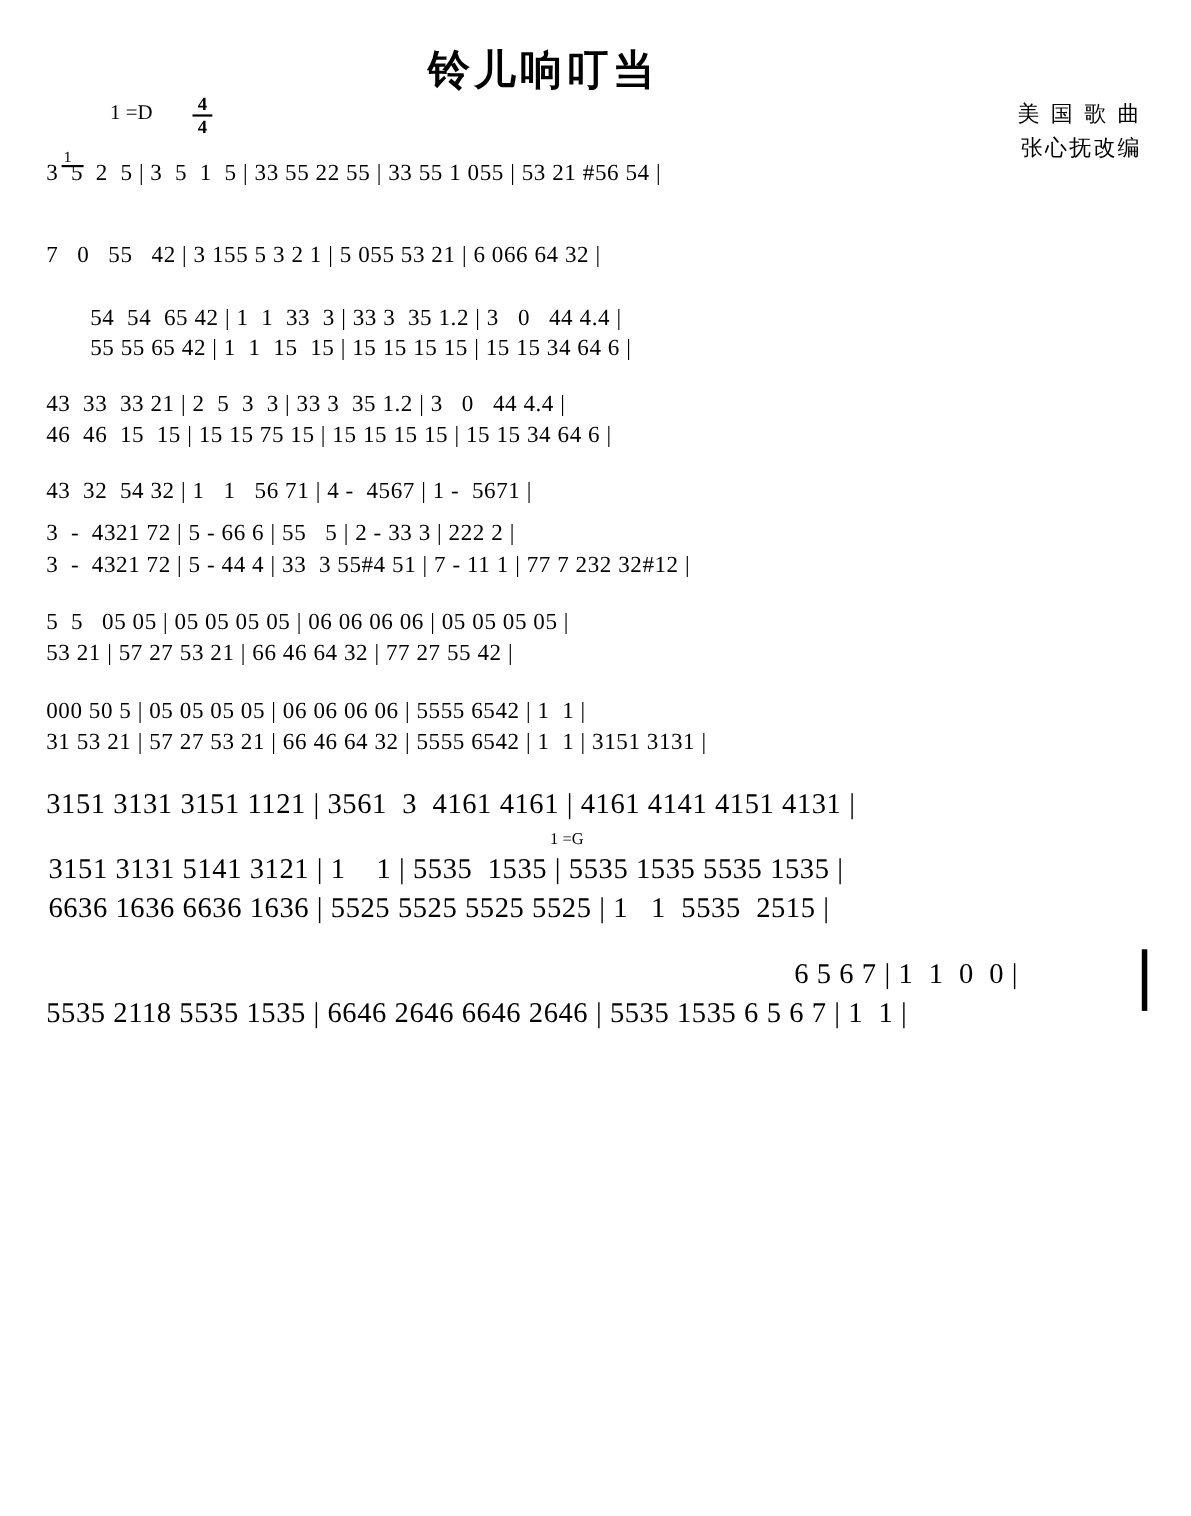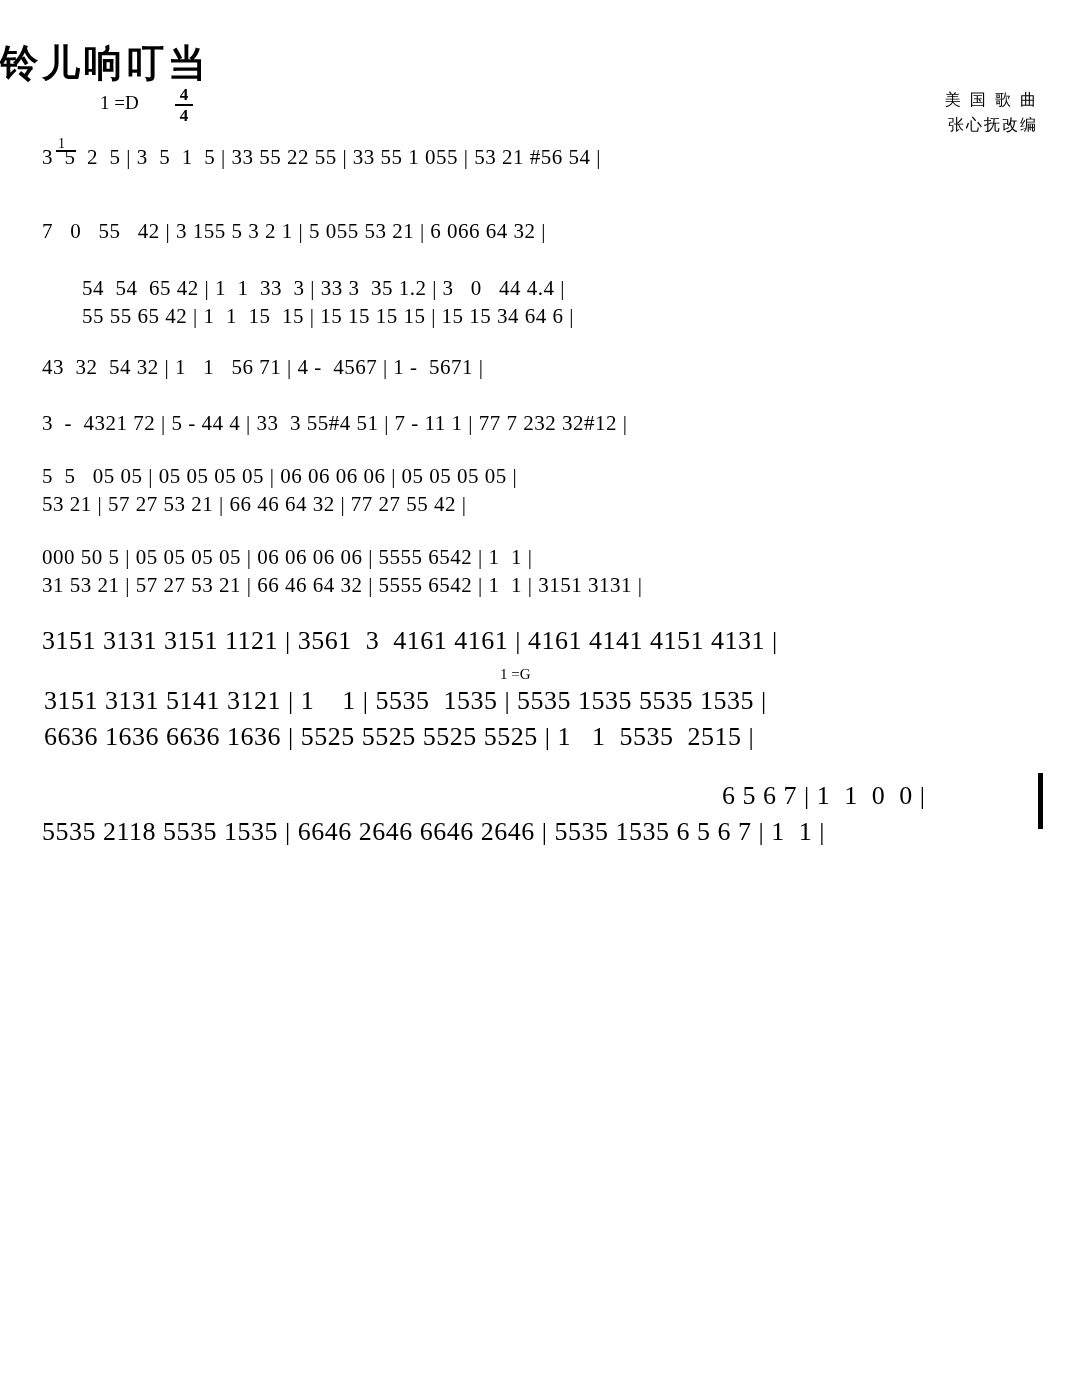--- a/index.html
+++ b/index.html
@@ -18,21 +18,21 @@
   .sheet {
     position: relative;
     width: 1083px;
     height: 1378px;
   }
   .title {
     position: absolute;
     top: 38px;
     left: 0;
     width: 988px;
-    text-align: left;
+    text-align: center;
     font-size: 38px;
     font-weight: bold;
     letter-spacing: 4px;
     font-family: "DejaVu Sans", sans-serif;
   }
   .key-sig {
     position: absolute;
     top: 92px;
     left: 100px;
     font-size: 19px;
@@ -49,21 +49,21 @@
     font-weight: bold;
   }
   .meter .num { display: block; }
   .meter .bar-line { display: block; width: 18px; height: 2px; background: #000; margin: 1px 0; }
   .meter .den { display: block; }
   .credits {
     position: absolute;
     top: 88px;
     right: 45px;
     text-align: right;
-    font-size: 16px;
+    font-size: 20px;
     line-height: 1.55;
     font-family: "DejaVu Sans", sans-serif;
     letter-spacing: 2px;
   }
   .notation {
     position: absolute;
     top: 142px;
     left: 0;
     width: 1083px;
   }
@@ -140,26 +140,31 @@
 
     <div class="sys" style="margin-bottom:26px;margin-top:44px;">
       <span class="line upper">7   0   55   42 | 3 155 5 3 2 1 | 5 055 53 21 | 6 066 64 32 |</span>
     </div>
 
     <div class="sys" style="margin-bottom:20px;margin-left:40px;">
       <span class="line upper">54  54  65 42 | 1  1  33  3 | 33 3  35 1.2 | 3   0   44 4.4 |</span>
       <span class="line lower">55 55 65 42 | 1  1  15  15 | 15 15 15 15 | 15 15 34 64 6 |</span>
     </div>
 
+    <div class="sys" style="margin-bottom:20px;">
+      <span class="line upper">43  33  33 21 | 2  5  3  3 | 33 3  35 1.2 | 3   0   44 4.4 |</span>
+      <span class="line lower">46  46  15  15 | 15 15 75 15 | 15 15 15 15 | 15 15 34 64 6 |</span>
+    </div>
 
-    <div class="sys" style="margin-bottom:28px;">
+    <div class="sys" style="margin-bottom:8px;">
       <span class="line upper">43  32  54 32 | 1   1   56 71 | 4 -  4567 | 1 -  5671 |</span>
     </div>
 
     <div class="sys" style="margin-bottom:22px;">
+      <span class="line upper">3  -  4321 72 | 5 - 66 6 | 55   5 | 2 - 33 3 | 222 2 |</span>
       <span class="line lower">3  -  4321 72 | 5 - 44 4 | 33  3 55#4 51 | 7 - 11 1 | 77 7 232 32#12 |</span>
     </div>
 
     <div class="sys" style="margin-bottom:22px;">
       <span class="line upper">5  5   05 05 | 05 05 05 05 | 06 06 06 06 | 05 05 05 05 |</span>
       <span class="line lower">53 21 | 57 27 53 21 | 66 46 64 32 | 77 27 55 42 |</span>
     </div>
 
     <div class="sys" style="margin-bottom:22px;">
       <span class="line upper">000 50 5 | 05 05 05 05 | 06 06 06 06 | 5555 6542 | 1  1 |</span>

